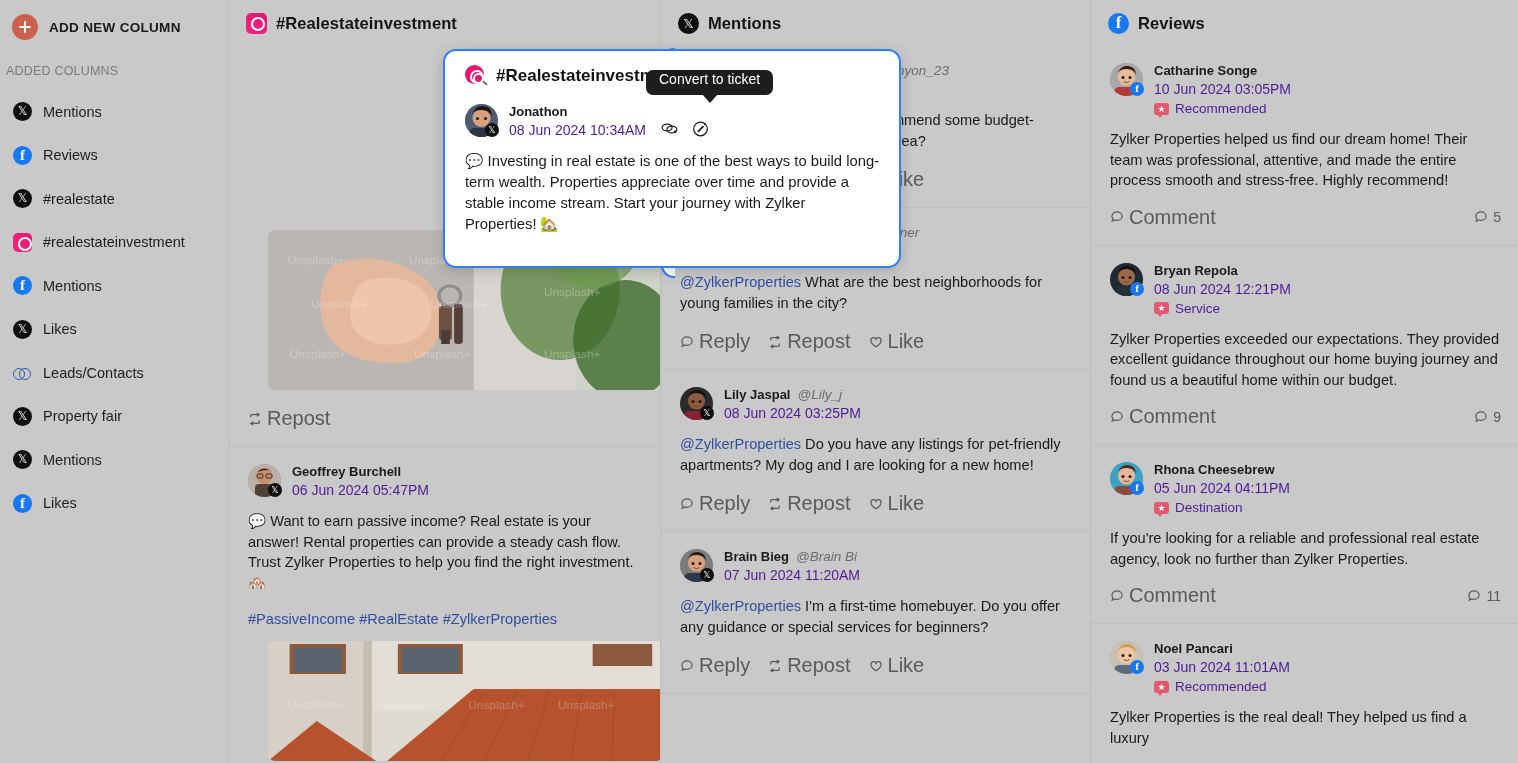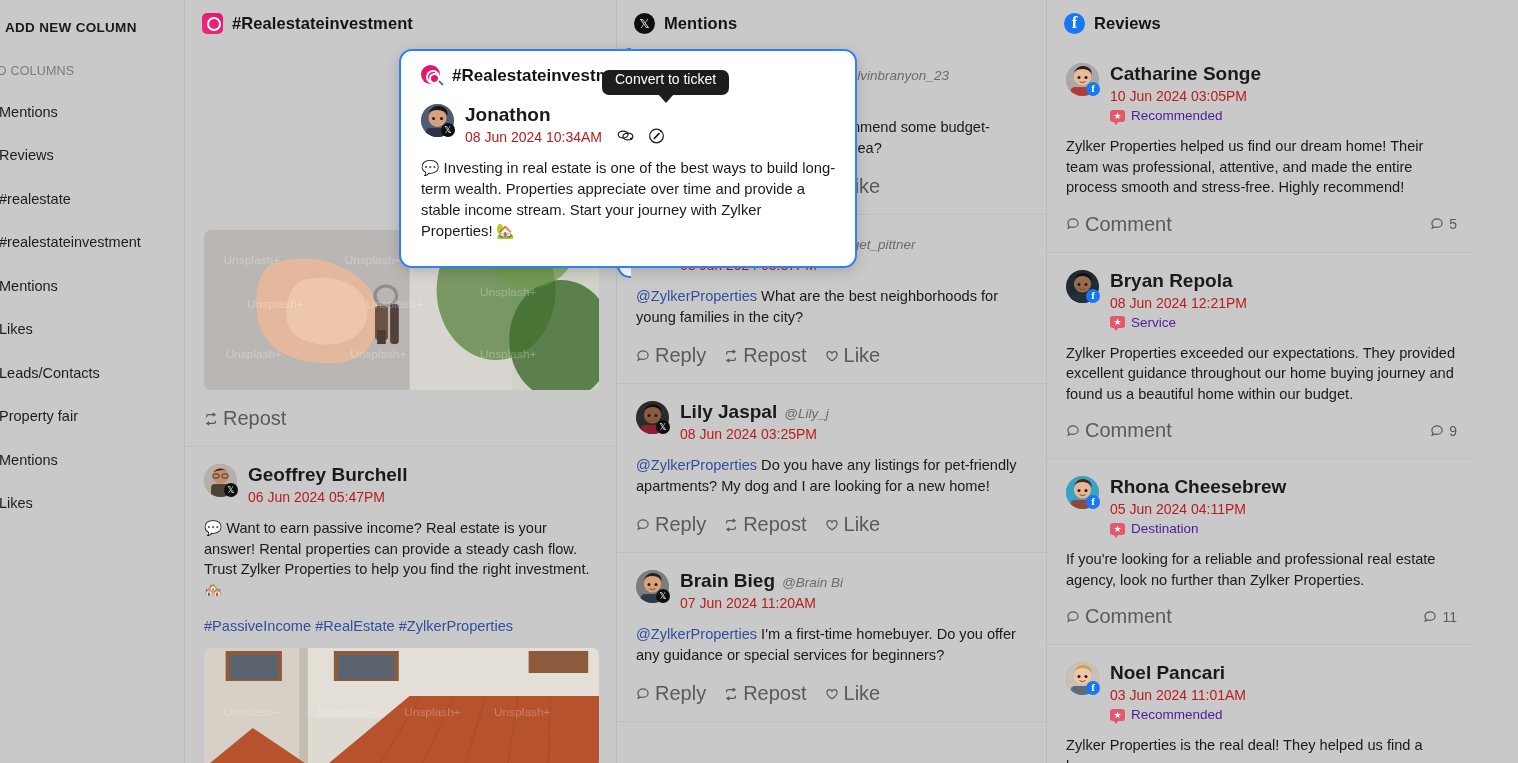--- a/index.html
+++ b/index.html
@@ -4,21 +4,21 @@
 <title>Social Dashboard</title>
 <style>
   * { box-sizing: border-box; margin: 0; padding: 0; }
   html, body {
     width: 1518px; height: 763px;
     font-family: "Liberation Sans", sans-serif;
     background: #c9c9c9;
     overflow: hidden;
     -webkit-font-smoothing: antialiased;
   }
-  .app { position: relative; width: 1474px; height: 763px; display: flex; justify-content: flex-end; }
+  .app { position: relative; width: 1474px; height: 763px; display: flex; }
 
   
   .sidebar { width: 228px; flex: 0 0 228px; height: 763px; background: #c9c9c9; padding: 0; position: relative; }
   .add-col-btn {
     display: flex; align-items: center; gap: 11px;
     padding: 14px 0 0 12px; cursor: pointer;
   }
   .plus-circle {
     width: 26px; height: 26px; border-radius: 50%;
     background: #cd6150; position: relative; flex: 0 0 26px;
@@ -98,23 +98,23 @@
   }
   .avatar svg { display: block; width: 33px; height: 33px; }
   .badge-pf {
     position: absolute; left: 20px; top: 19px;
     width: 14px; height: 14px; border-radius: 50%;
   }
   .badge-pf.pf-x::after { font-size: 9px; line-height: 14px; }
   .badge-pf.pf-fb::after { font-size: 11px; line-height: 13px; }
   .meta { padding-top: 0px; }
   .name-row { display: flex; align-items: baseline; gap: 7px; }
-  .auth-name { font-size: 19px; font-weight: bold; color: #1a1a1a; }
+  .auth-name { font-size: 13px; font-weight: bold; color: #1a1a1a; }
   .auth-handle { font-size: 13.5px; color: #6b6b6b; font-style: italic; }
-  .timestamp { font-size: 14px; color: #b91c1c; margin-top: 3px; }
+  .timestamp { font-size: 14px; color: #4c1d95; margin-top: 3px; }
   .rv-tag { display: flex; align-items: center; gap: 6px; margin-top: 4px; }
   .tag-icon {
     width: 15px; height: 12px; background: #e4576c; border-radius: 3px;
     position: relative; flex: 0 0 15px;
   }
   .tag-icon::before {
     content: "★"; position: absolute; inset: 0; color: #fff;
     font-size: 9px; line-height: 12px; text-align: center;
     font-family: "DejaVu Sans", sans-serif;
   }
@@ -133,21 +133,21 @@
   .hashtags { font-size: 14.6px; color: #2f4f9e; margin-top: 18px; }
 
   .actions { display: flex; gap: 18px; margin-top: 17px; align-items: center; }
   .action { display: flex; align-items: center; gap: 5px; font-size: 20px; color: #5a5a5a; cursor: pointer; }
   .ic { width: 14px; height: 14px; flex: 0 0 14px; }
   .ic svg { display: block; }
 
   .rev-actions { display: flex; justify-content: space-between; align-items: center; margin-top: 15px; }
   .cm-count { display: flex; align-items: center; gap: 5px; font-size: 14px; color: #5a5a5a; }
 
-  .post-img { width: 100%; height: 160px; border-radius: 7px; overflow: hidden; margin-top: 14px; position: relative; }
+  .post-img { width: 100%; height: 160px; border-radius: 7px; overflow: hidden; margin-top: 14px; position: relative; margin-left: 20px; }
   .post-img svg { display: block; width: 100%; height: 100%; }
 
   
   .popup {
     position: absolute; left: 214px; top: 49px; width: 458px; height: 219px;
     background: #fff; border: 2.5px solid #2f80f0; border-radius: 13px;
     box-shadow: 0 3px 14px rgba(0,0,0,.17); z-index: 40; padding: 14px 18px 0 20px;
   }
   .popup-head { display: flex; align-items: center; gap: 9px; }
   .ig-search { position: relative; width: 22px; height: 22px; flex: 0 0 22px; }

